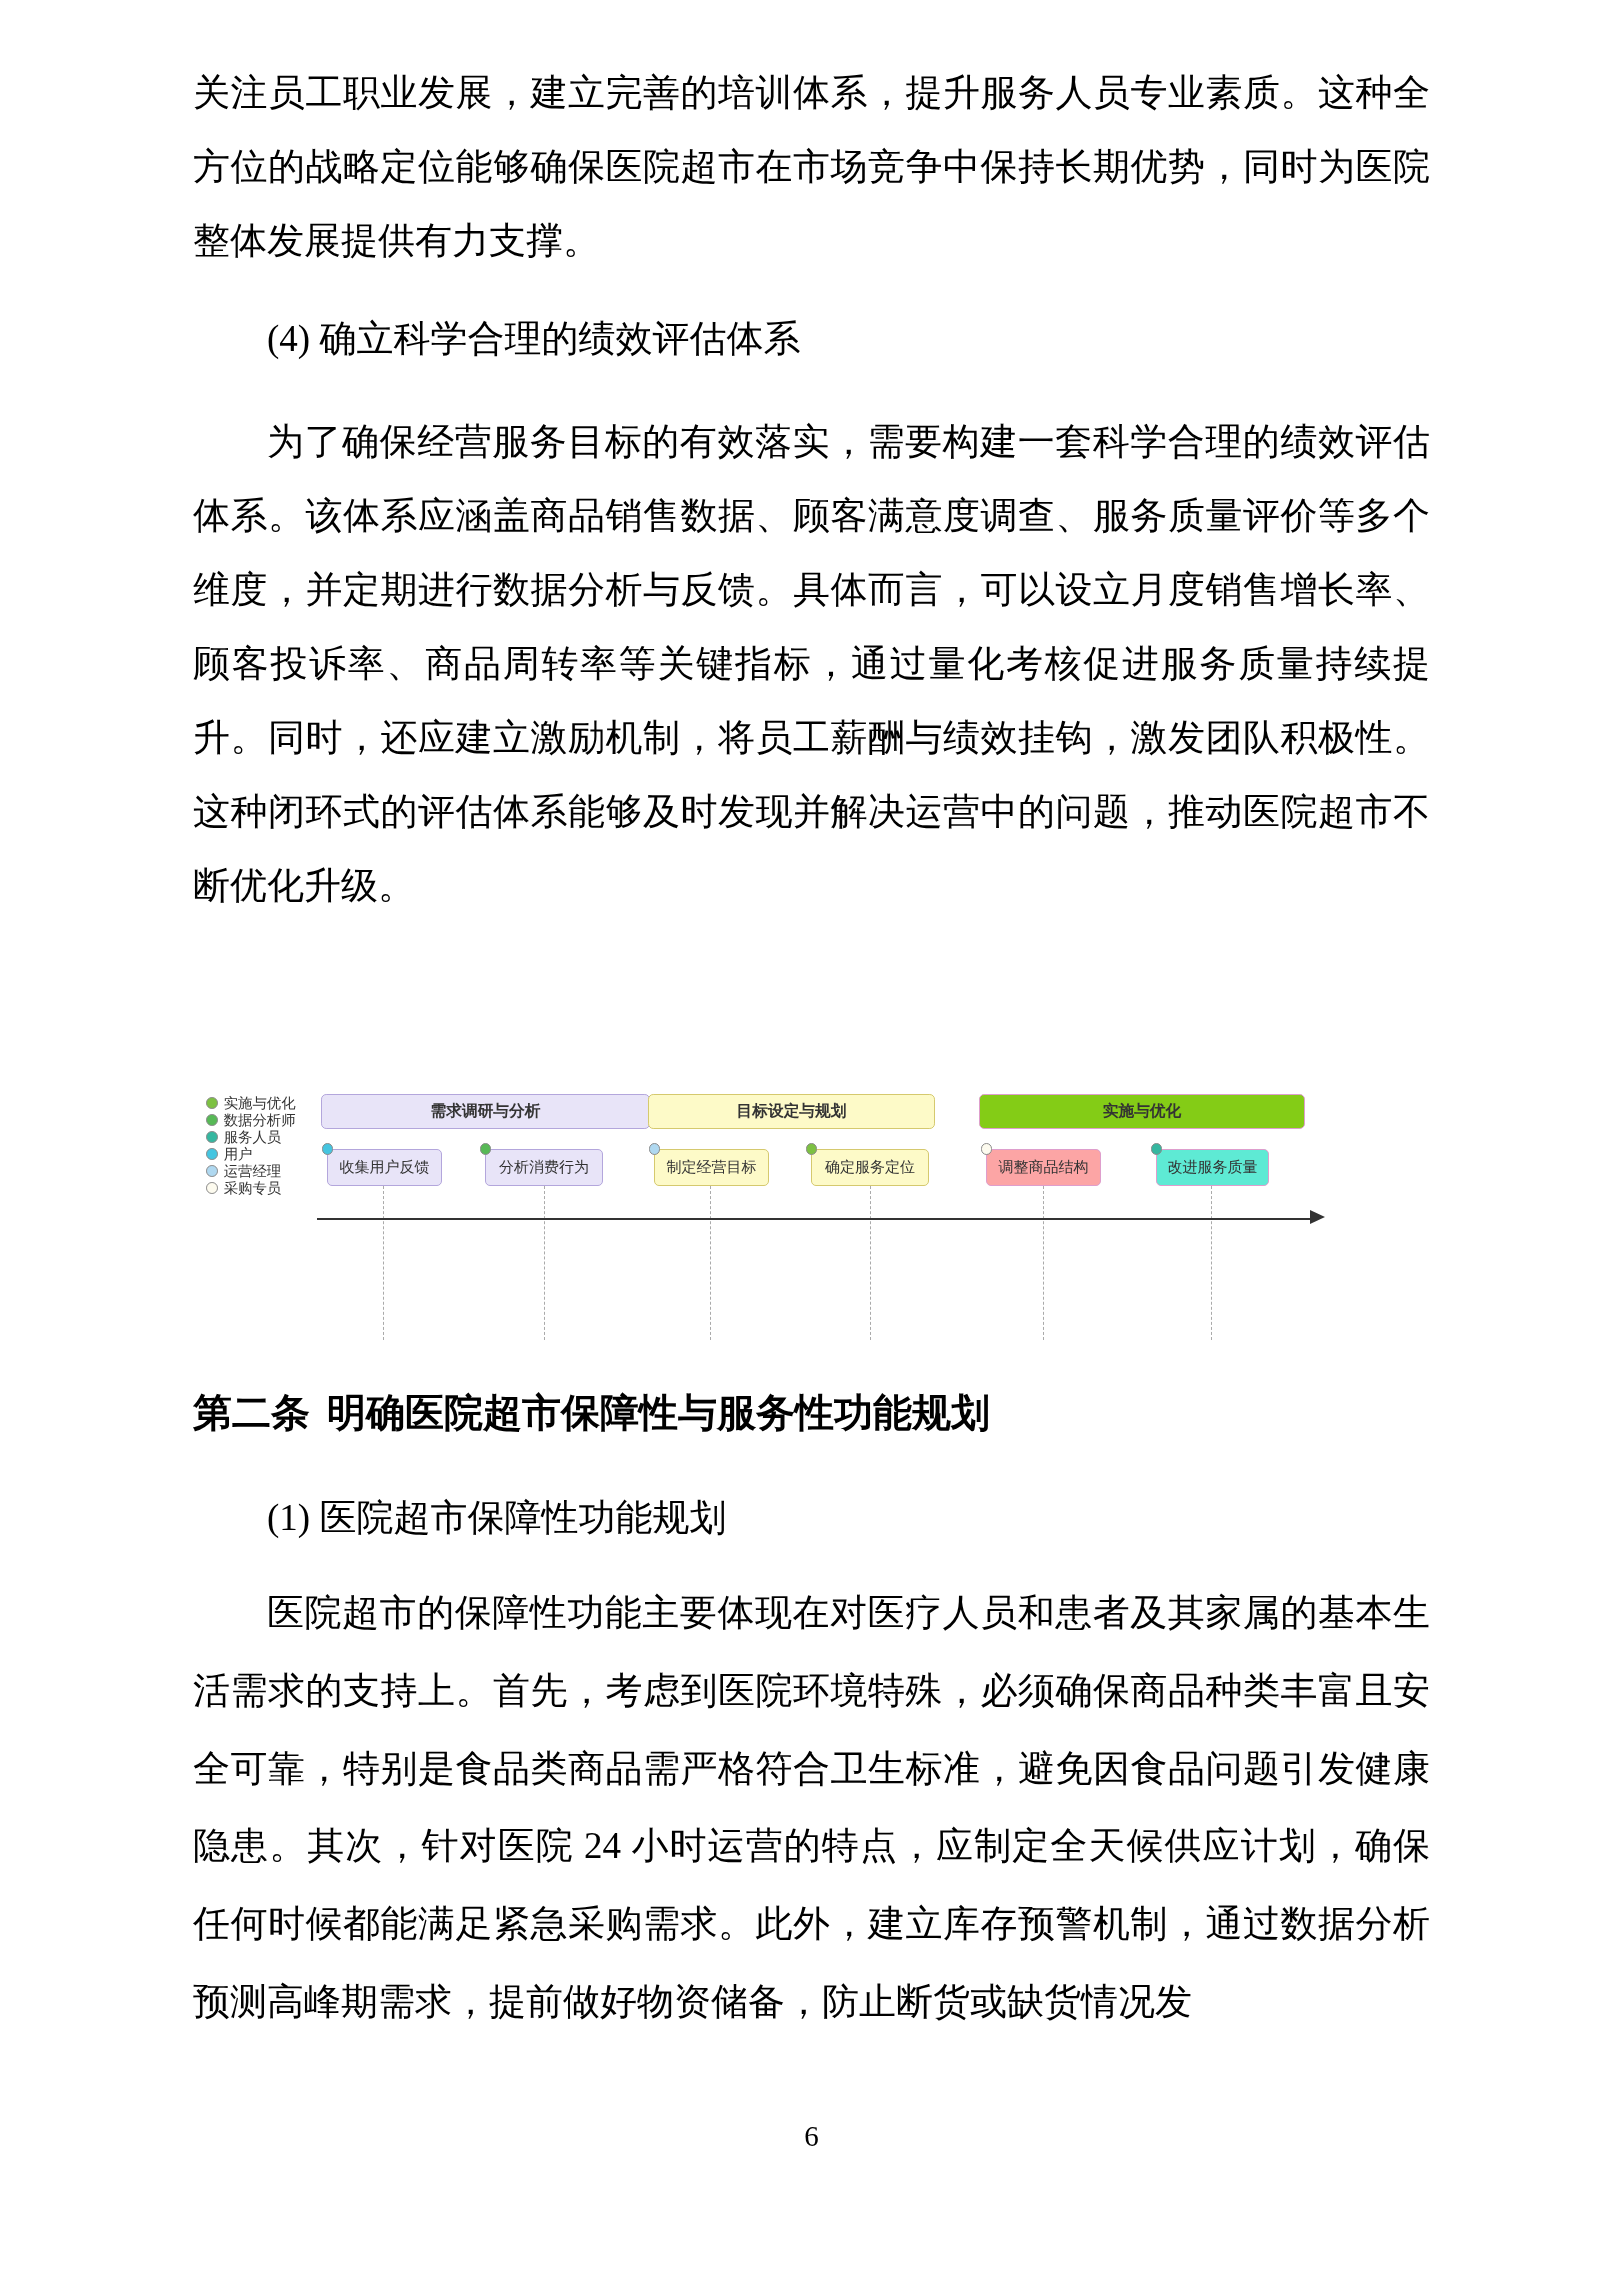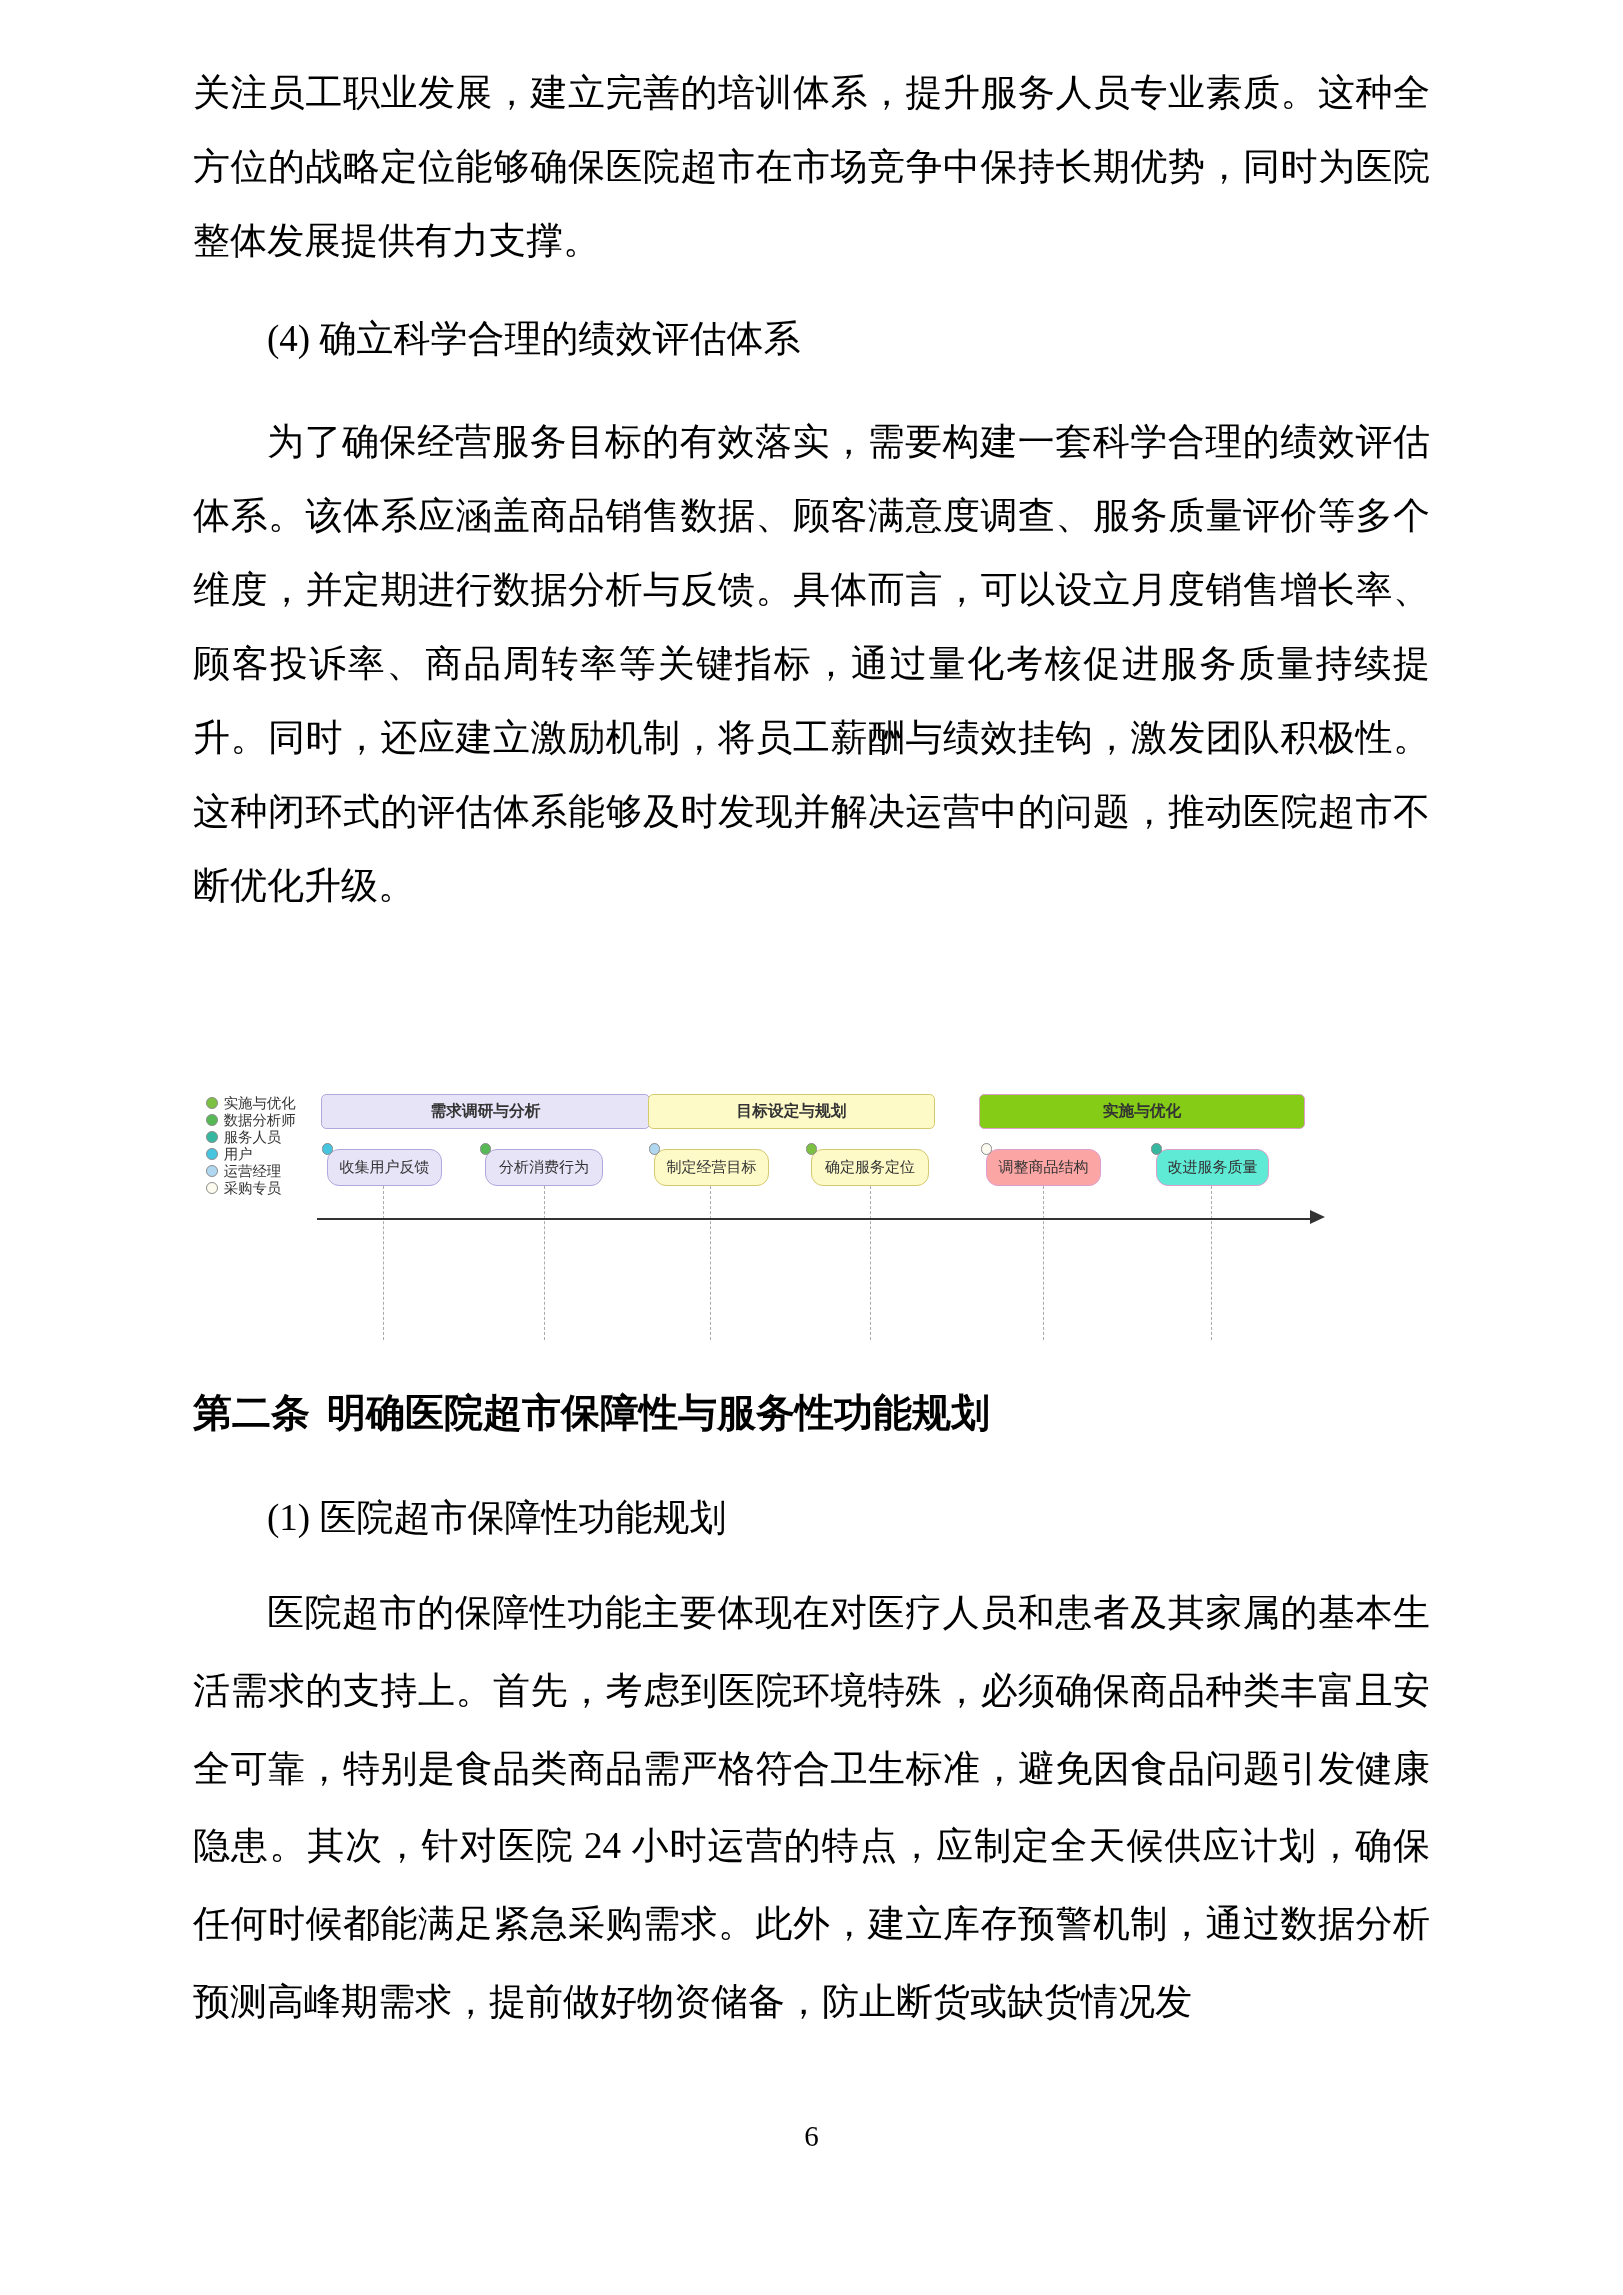--- a/index.html
+++ b/index.html
@@ -30,21 +30,21 @@
     display:inline-block;width:11.8px;height:11.8px;border-radius:50%;
     border:1.3px solid #8a8a8a;box-sizing:border-box;background:#ccc;flex:0 0 auto;
   }
   .legend-label{font-size:14.4px;color:#333;margin-left:5.9px;white-space:nowrap;}
   .phase{
     position:absolute;top:0;height:35px;border:1.3px solid #999;border-radius:5.2px;
     display:flex;align-items:center;justify-content:center;box-sizing:border-box;
     font-size:15.7px;font-weight:bold;color:#333;
   }
   .task{
-    position:absolute;top:55px;height:37px;border:1.3px solid #999;border-radius:12px;
+    position:absolute;top:55px;height:37px;border:1.3px solid #999;border-radius:5px;
     display:flex;align-items:center;justify-content:center;box-sizing:border-box;
     font-size:15px;color:#333;
   }
   .task .task-dot{position:absolute;left:-6.5px;top:-6.5px;}
   .dash{position:absolute;top:92px;height:154px;width:0;border-left:1.3px dashed #aaa;}
   .axis{position:absolute;left:124px;top:124px;width:994px;height:2px;background:#333;}
   .arrowhead{
     position:absolute;right:-14.4px;top:-7.2px;width:0;height:0;
     border-left:15.7px solid #333;border-top:7.9px solid transparent;border-bottom:7.9px solid transparent;
   }

